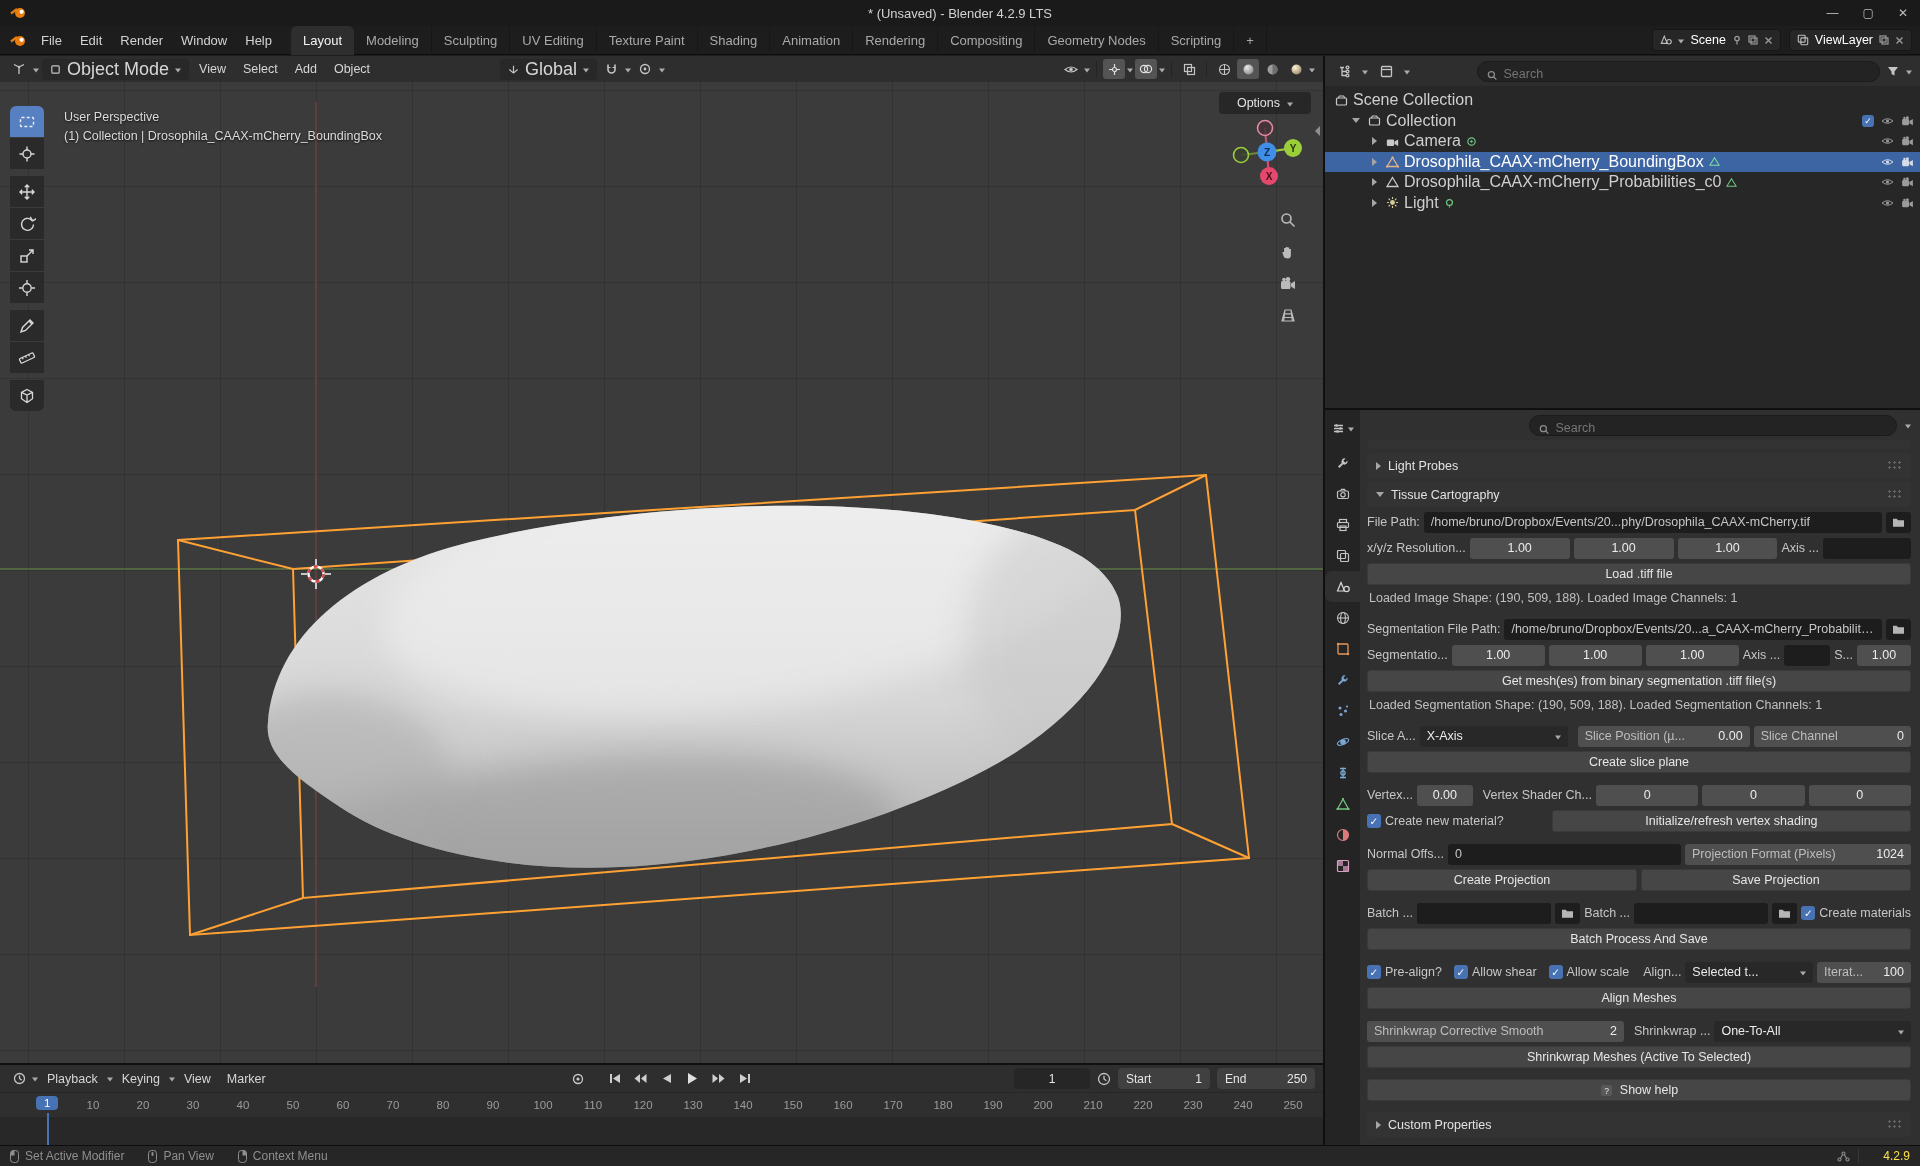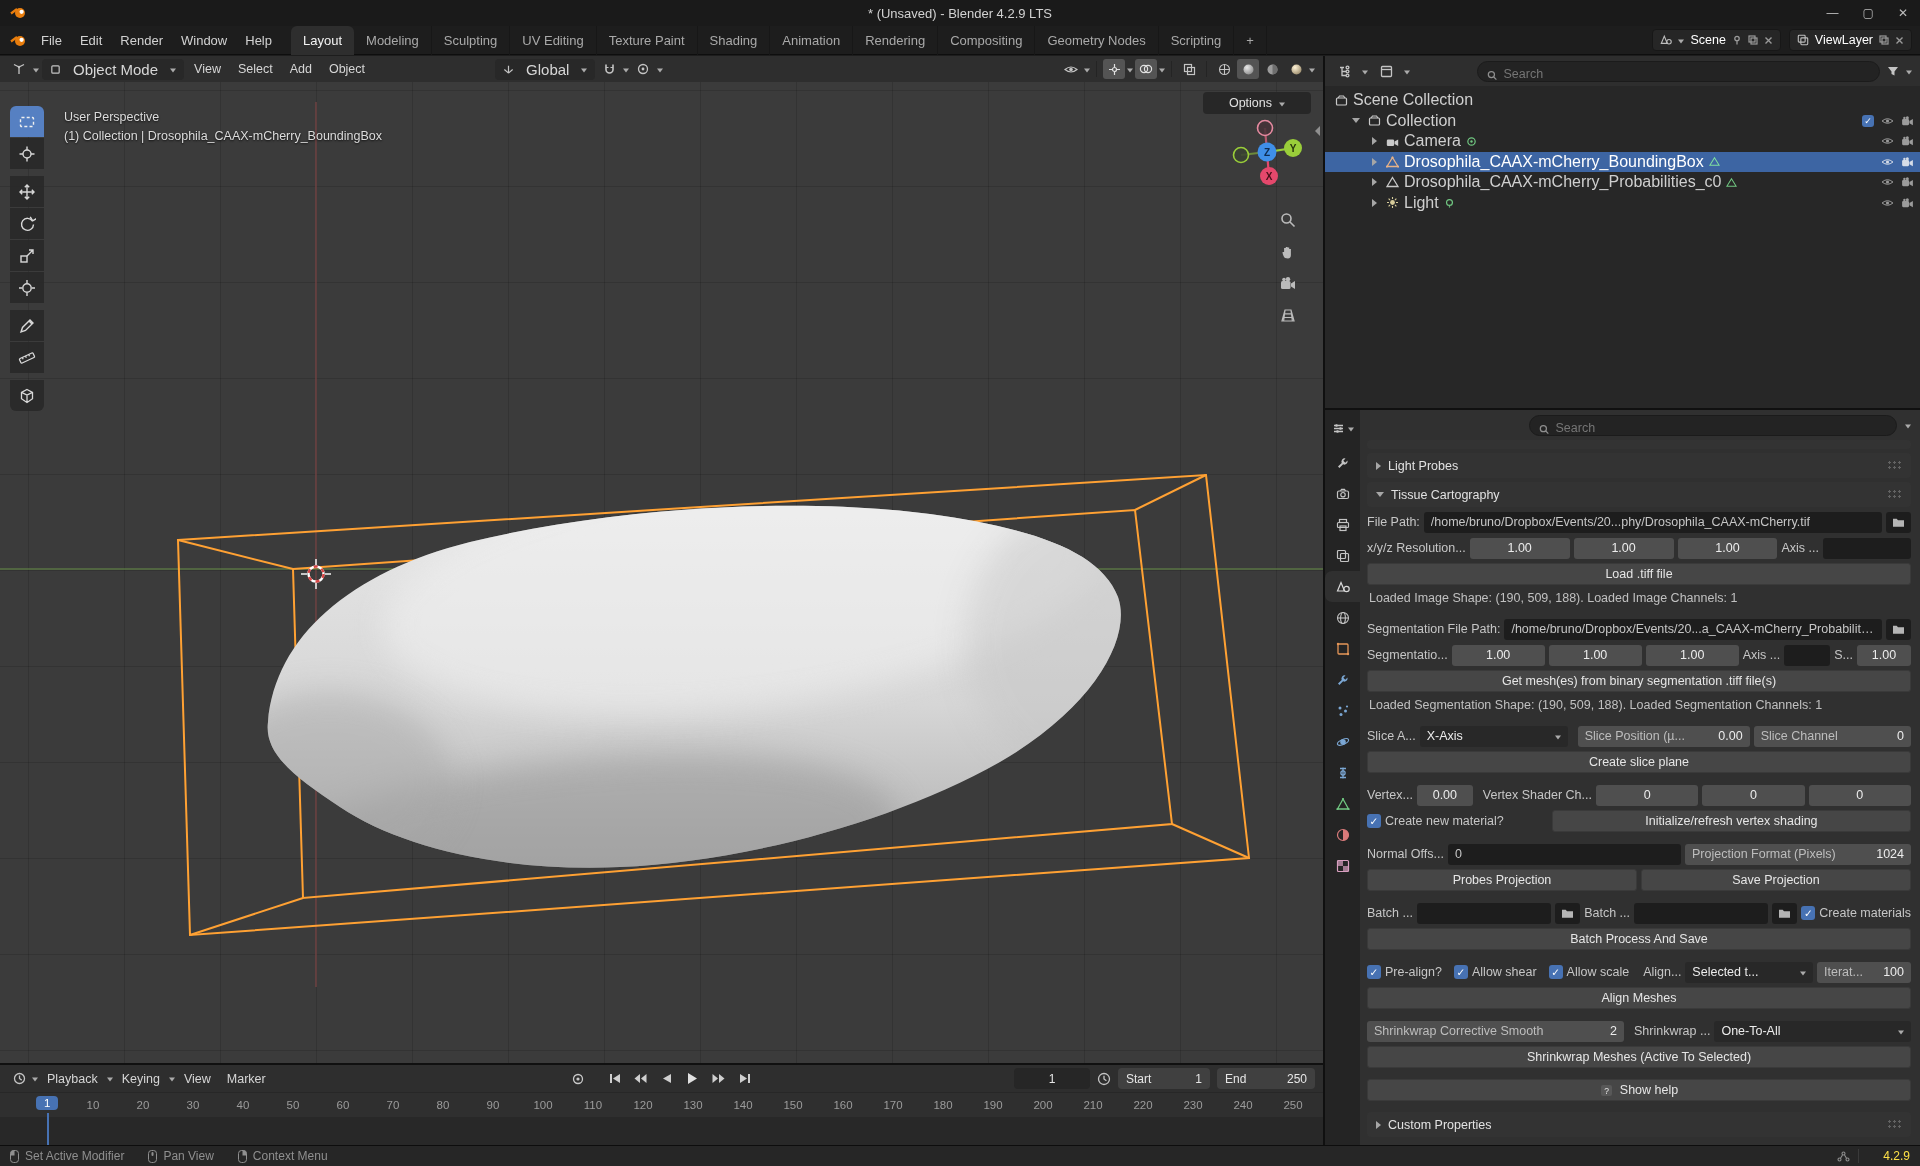--- a/index.html
+++ b/index.html
@@ -22,32 +22,32 @@
 
 .car{width:0;height:0;border:3.5px solid transparent;border-top:4.5px solid #ababab;transform:translateY(2.5px)}
 .tri-r{width:0;height:0;border-left:5px solid #a6a6a6;border-top:4px solid transparent;border-bottom:4px solid transparent}
 .tri-d{width:0;height:0;border-top:5px solid #a6a6a6;border-left:4px solid transparent;border-right:4px solid transparent}
 .tri-l{width:0;height:0;border-right:5px solid #8f8f8f;border-top:5px solid transparent;border-bottom:5px solid transparent}
 
 #main{position:absolute;top:56px;bottom:21px;left:0;right:0;display:flex}
 #vpcol{width:1323px;display:flex;flex-direction:column;min-width:0}
 #vph{height:26px;background:#2e2e2e;display:flex;align-items:center;gap:3px;padding:0 8px;font-size:12.5px}
 .hmenu{padding:2px 7px;color:#d6d6d6}
-.hdd{display:flex;align-items:center;gap:12px;background:#282828;height:21px;padding:0 8px;border-radius:4px;font-size:15px}
+.hdd{display:flex;align-items:center;gap:6px;background:#282828;height:21px;padding:0 8px;border-radius:4px;font-size:18px}
 .hico{width:22px;height:20px;display:flex;align-items:center;justify-content:center;border-radius:3px}
 .hico.on{background:#545454}
 .hsep{width:1px;height:16px;background:#242424;margin:0 4px}
 #vph .vright{margin-left:auto;display:flex;align-items:center;gap:2px}
 
 #viewport{flex:1;position:relative;overflow:hidden;background:#3b3b3b;
  background-image:linear-gradient(rgba(0,0,0,.14) 1px,transparent 1px),linear-gradient(90deg,rgba(0,0,0,.14) 1px,transparent 1px);
  background-size:96px 96px;background-position:28px 8px}
 #scene{position:absolute;inset:0}
 #vpinfo{position:absolute;left:64px;top:26px;text-shadow:0 1px 2px rgba(0,0,0,.75);color:#dcdcdc;line-height:1.5;font-size:12.5px}
-#optbtn{position:absolute;top:10px;right:12px;background:rgba(38,38,38,.92);border-radius:4px;height:22px;display:flex;align-items:center;gap:7px;padding:0 26px;font-size:12.5px;color:#e2e2e2}
+#optbtn{position:absolute;top:10px;right:12px;background:rgba(38,38,38,.92);border-radius:4px;height:22px;display:flex;align-items:center;gap:7px;padding:0 18px;font-size:12.5px;color:#e2e2e2}
 #vpcollapse{position:absolute;right:3px;top:44px}
 #tools{position:absolute;left:10px;top:24px;display:flex;flex-direction:column;gap:1px}
 .tool{width:34px;height:31px;background:rgba(41,41,41,.93);display:flex;align-items:center;justify-content:center}
 .tool.first{border-radius:6px 6px 0 0}.tool.last{border-radius:0 0 6px 6px}
 .tool.active{background:#5680c2}
 .tgap{height:5px}
 #gizmo{position:absolute;right:16px;top:28px}
 .navbtn{position:absolute;right:22px;width:27px;height:27px;display:flex;align-items:center;justify-content:center;opacity:.9}
 
 #tl{height:82px;border-top:2px solid #101010;display:flex;flex-direction:column}
@@ -983,21 +983,21 @@
               <div class="fld dk f1">
                   <span>0</span>
                 </div>
               <div class="fld lv" style="width:226px">
                 <span class="dim">Projection Format (Pixels)</span>
                   <span>1024</span>
               </div>
             </div>
 
             <div class="prow">
-              <span class="btn">Probes Projection</span>
+              <span class="btn">Create Projection</span>
               <span class="btn">Save Projection</span>
             </div>
             <div class="sp4"></div>
 
             <div class="prow">
               <span class="lbl">Batch ...</span>
               <div class="fld dk f1"></div>
               <span class="iconbtn">
                 <svg width="13" height="11" viewBox="0 0 14 12" fill="#b5b5b5">
                     <path d="M1,2h4l1.5,1.5H13V10.5H1z"></path>

